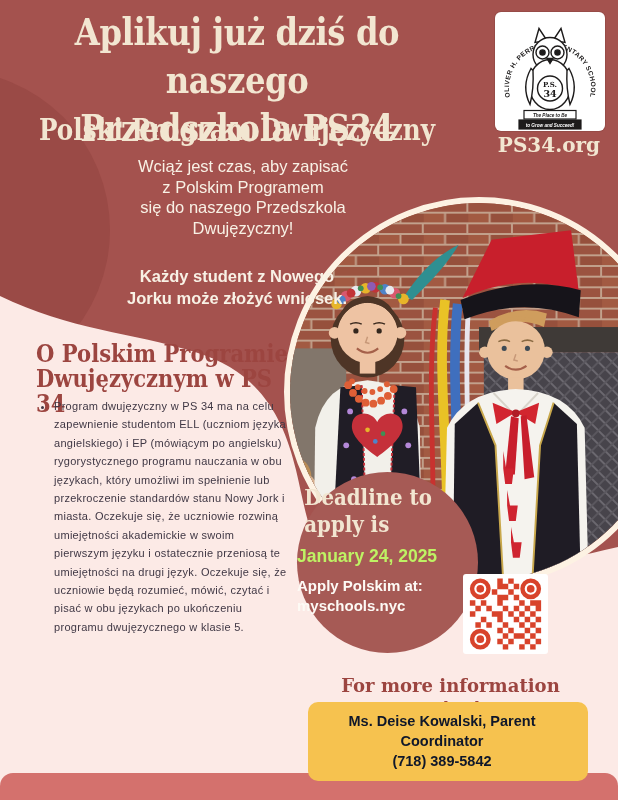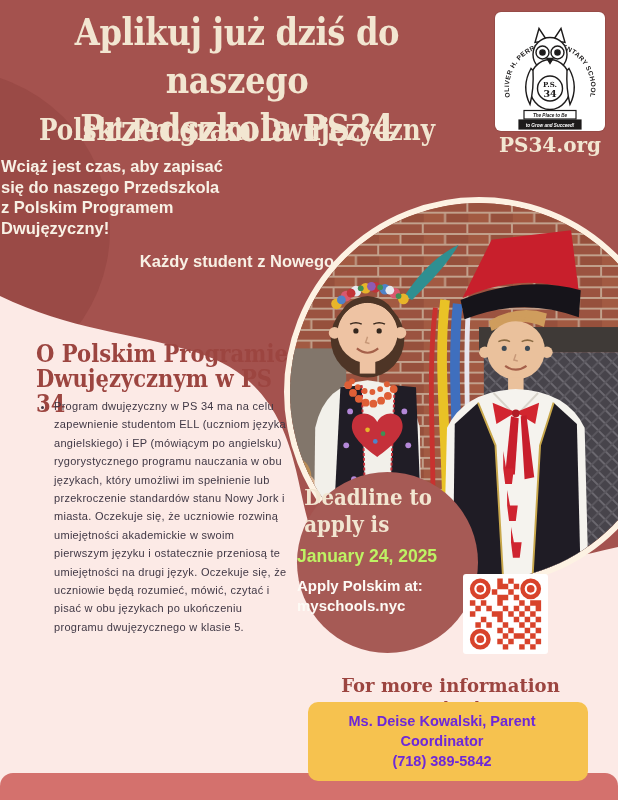--- a/index.html
+++ b/index.html
@@ -13,28 +13,28 @@
   .abs{position:absolute;}
   svg{display:block;}
   
   .headline{left:-42px;top:8px;width:558px;text-align:center;z-index:5;
     font-family:"DejaVu Serif","Liberation Serif",serif;font-weight:bold;
     font-size:38px;line-height:48px;letter-spacing:-0.5px;color:var(--cream);
     transform:scaleX(.85);transform-origin:50% 0;}
   .subtitle{left:-42px;top:113px;width:558px;text-align:center;z-index:5;
     font-family:"DejaVu Serif","Liberation Serif",serif;font-weight:bold;
     font-size:29px;color:var(--cream);transform:scaleX(.85);transform-origin:50% 0;}
-  .intro{left:1px;top:156px;width:440px;z-index:5;
-    font-size:16.5px;font-weight:bold;line-height:20.5px;color:var(--text-light);}
-  .elig{left:17px;top:251px;width:440px;text-align:center;z-index:5;
+  .intro{left:23px;top:156px;width:440px;text-align:center;z-index:5;
+    font-size:16.5px;font-weight:normal;line-height:20.5px;color:var(--text-light);}
+  .elig{left:17px;top:266px;width:440px;text-align:center;z-index:5;
     font-size:16.5px;font-weight:bold;line-height:21.5px;color:var(--text-light);}
   
   .logo-box{left:495px;top:12px;width:110px;height:119px;background:#fff;border-radius:6px;
     z-index:6;box-shadow:0 0 0 1px rgba(0,0,0,.08);}
-  .logo-web{left:490px;top:133px;width:120px;text-align:center;z-index:6;
+  .logo-web{left:480px;top:133px;width:120px;text-align:right;z-index:6;
     font-family:"DejaVu Serif","Liberation Serif",serif;font-weight:bold;font-size:20px;color:var(--cream);}
   
   .photo{left:284px;top:197px;width:378px;height:378px;border:6px solid #fdf2e3;
     border-radius:50%;overflow:hidden;z-index:3;background:#9b5340;}
   
   .about-h{left:36px;top:341px;width:300px;z-index:5;
     font-family:"DejaVu Serif","Liberation Serif",serif;font-weight:bold;
     font-size:24px;line-height:25px;color:var(--heading-red);
     transform:scaleX(.88);transform-origin:0 0;}
   .about-body{left:30px;top:397px;width:262px;z-index:5;color:var(--body-text);
@@ -50,21 +50,21 @@
   .dl-apply{margin-top:9px;font-size:15px;line-height:19.5px;font-weight:bold;color:#fdfaf5;}
   
   .qr{left:463px;top:574px;width:85px;height:80px;background:#fff;border-radius:3px;
     z-index:7;padding:0;}
   
   .contact-h{left:303px;top:674px;width:295px;text-align:center;z-index:5;
     font-family:"DejaVu Serif","Liberation Serif",serif;font-weight:bold;
     font-size:19px;color:var(--heading-red);transform:scaleX(.95);}
   .contact-box{left:308px;top:702px;width:280px;z-index:5;background:var(--yellow);
     border-radius:10px;text-align:center;padding:9px 16px 10px 4px;box-sizing:border-box;
-    font-size:14.5px;line-height:20px;font-weight:bold;color:#6d28d9;}
+    font-size:14.5px;line-height:20px;font-weight:bold;color:#0f172a;}
   .footer{left:0;top:773px;width:618px;height:27px;background:var(--footer-red);
     border-radius:13px 13px 0 0;z-index:4;}
 </style>
 </head>
 <body>
 
 <div class="stage">
 
   <svg class="abs" style="left:0;top:0;z-index:1" width="618" height="800" viewBox="0 0 618 800">
     <circle cx="-50" cy="230" r="160" fill="#9a4a46"></circle>
@@ -74,26 +74,27 @@
   </svg>
 
   <div class="abs headline">
     <div>Aplikuj już dziś do naszego</div>
     <div>Przedszkola PS34</div>
   </div>
   <div class="abs subtitle">Polski Program Dwujęzyczny</div>
 
   <div class="abs intro">
     <div>Wciąż jest czas, aby zapisać</div>
+    <div>z Polskim Programem</div>
     <div>się do naszego Przedszkola</div>
-    <div>z Polskim Programem</div>
     <div>Dwujęzyczny!</div>
   </div>
   <div class="abs elig">
     <div>Każdy student z Nowego</div>
+    <div>Jorku może złożyć wniosek.</div>
   </div>
 
   <div class="abs logo-box">
     <svg width="110" height="119" viewBox="0 0 110 118">
       <defs>
           <path id="arcpath" d="M16,88 A41,41 0 1 1 94,88" fill="none"></path>
         </defs>
       <text font-size="6.6" font-weight="bold" fill="var(--logo-ink)" letter-spacing="0.4" font-family="Liberation Sans,sans-serif">
         <textPath href="#arcpath" startOffset="50%" text-anchor="middle">OLIVER H. PERRY ELEMENTARY SCHOOL</textPath>
       </text>

